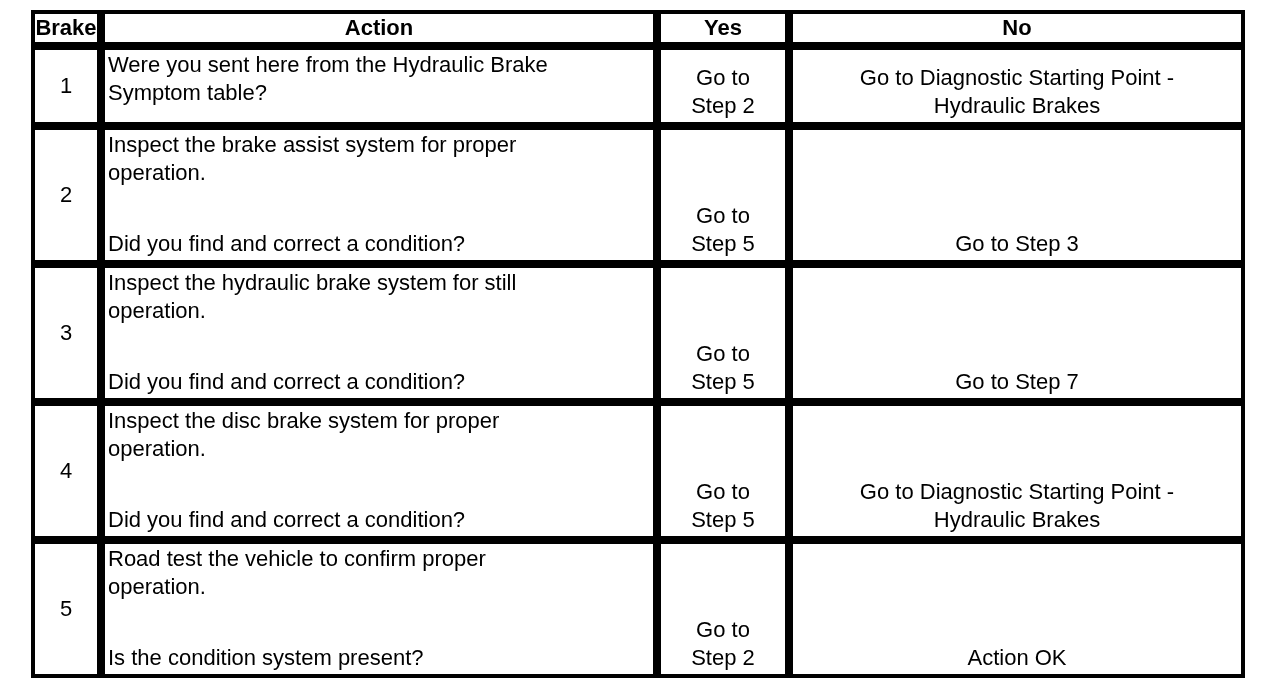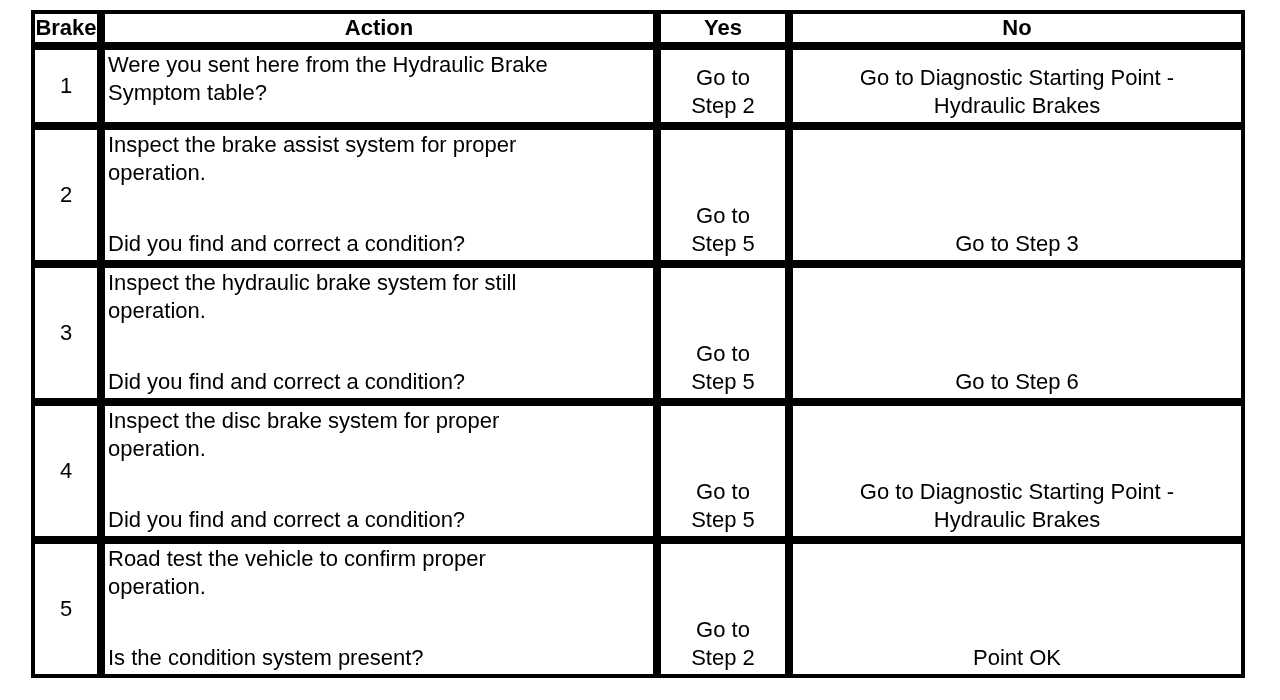--- a/index.html
+++ b/index.html
@@ -116,21 +116,21 @@
       <td class="cell-step">3</td>
       <td class="cell-action">
         <div class="action-wrap">
           <div>Inspect the hydraulic brake system for still
 operation.</div>
           <div>Did you find and correct a condition?</div>
         </div>
       </td>
       <td class="cell-yes">Go to
 Step 5</td>
-      <td class="cell-no">Go to Step 6</td>
+      <td class="cell-no">Go to Step 7</td>
     </tr>
     <tr class="row-tall">
       <td class="cell-step">4</td>
       <td class="cell-action">
         <div class="action-wrap">
           <div>Inspect the disc brake system for proper
 operation.</div>
           <div>Did you find and correct a condition?</div>
         </div>
       </td>
@@ -143,16 +143,16 @@
       <td class="cell-step">5</td>
       <td class="cell-action">
         <div class="action-wrap">
           <div>Road test the vehicle to confirm proper
 operation.</div>
           <div>Is the condition system present?</div>
         </div>
       </td>
       <td class="cell-yes">Go to
 Step 2</td>
-      <td class="cell-no">Point OK</td>
+      <td class="cell-no">Action OK</td>
     </tr>
   </tbody>
 </table>
 
 </body></html>

